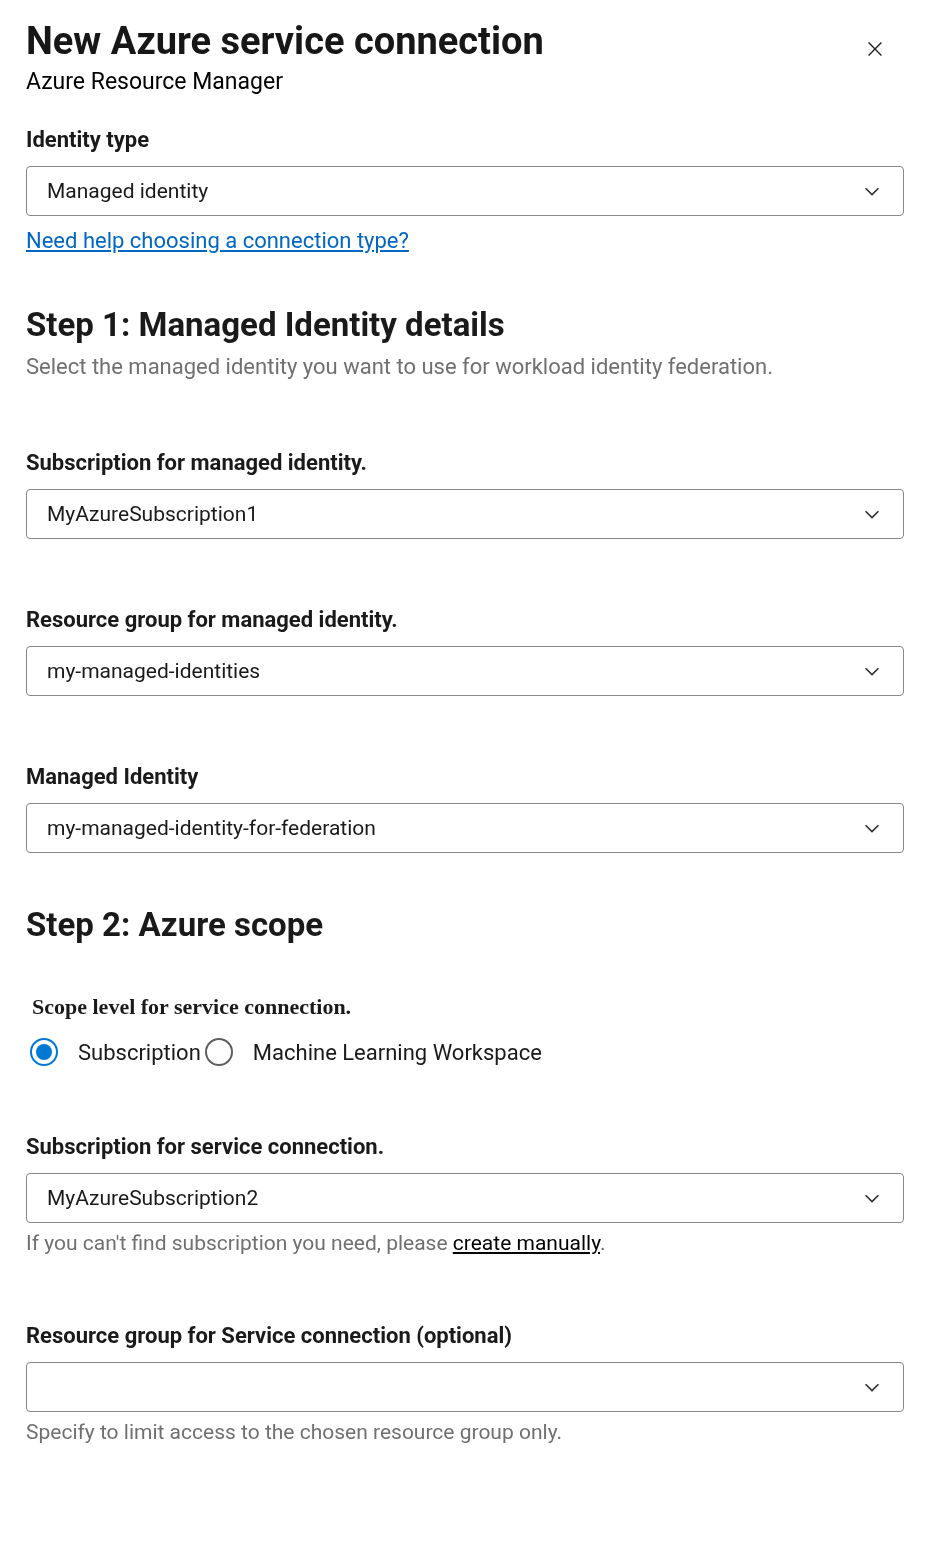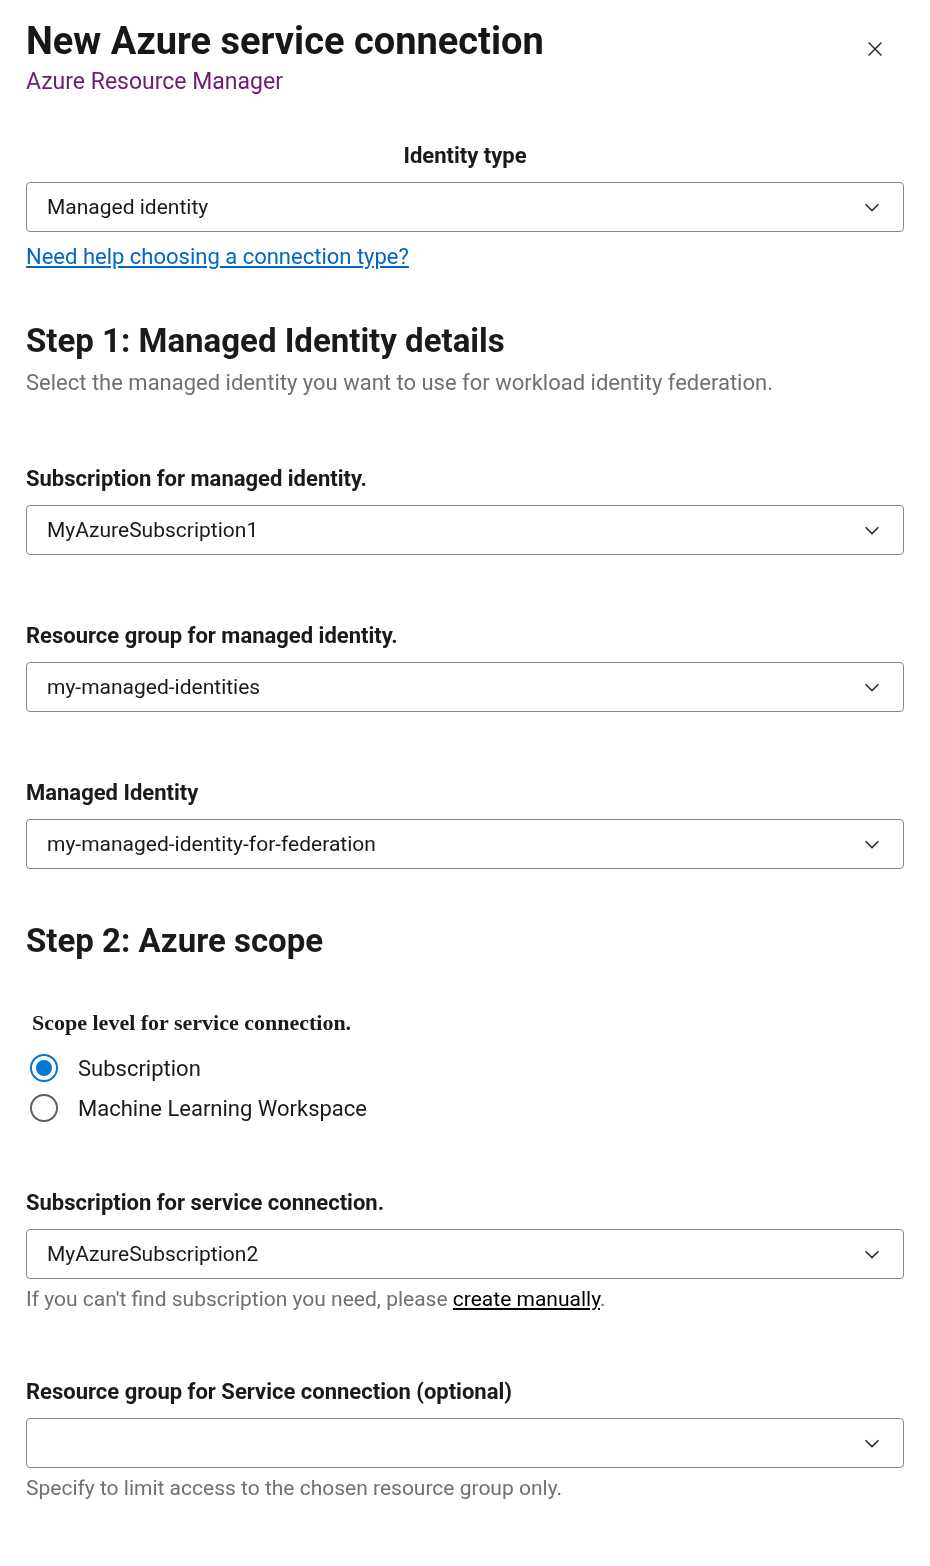--- a/index.html
+++ b/index.html
@@ -17,40 +17,40 @@
   }
   .title-block { flex: 1; }
   .page-title {
     font-size: 38px;
     font-weight: 700;
     line-height: 1.15;
     color: #171717;
   }
   .page-subtitle {
     font-size: 23px;
-    color: #701a75;
+    color: #000000;
     margin-top: 4px;
   }
   .close-btn {
     background: none;
     border: none;
     cursor: pointer;
     padding: 8px;
     margin-top: 10px;
     margin-right: 10px;
   }
   .close-btn svg { width: 22px; height: 22px; stroke: #222; stroke-width: 1.5; }
   .section-label {
     font-size: 22px;
     font-weight: 700;
     color: #1a1a1a;
     margin-top: 68px;
     margin-bottom: 14px;
   }
-  .section-label.first { margin-top: 48px; text-align: center; }
+  .section-label.first { margin-top: 32px; }
   .select-box {
     position: relative;
     width: 100%;
     border: 1px solid #8a8886;
     border-radius: 4px;
     height: 50px;
     display: flex;
     align-items: center;
     padding: 0 20px;
     background: #ffffff;
@@ -87,21 +87,21 @@
     max-width: 780px;
   }
   .scope-label {
     font-size: 22px;
     font-weight: 700;
     margin-top: 50px;
     margin-bottom: 18px;
     margin-left: 6px;
     font-family: Liberation Serif, serif;
   }
-  .radio-group { display: flex; flex-direction: column; gap: 12px; }
+  .radio-group { display: flex; flex-direction: row; }
   .radio-item {
     display: flex;
     align-items: center;
     gap: 20px;
     cursor: pointer;
   }
   .radio-outer {
     width: 28px;
     height: 28px;
     border-radius: 50%;

